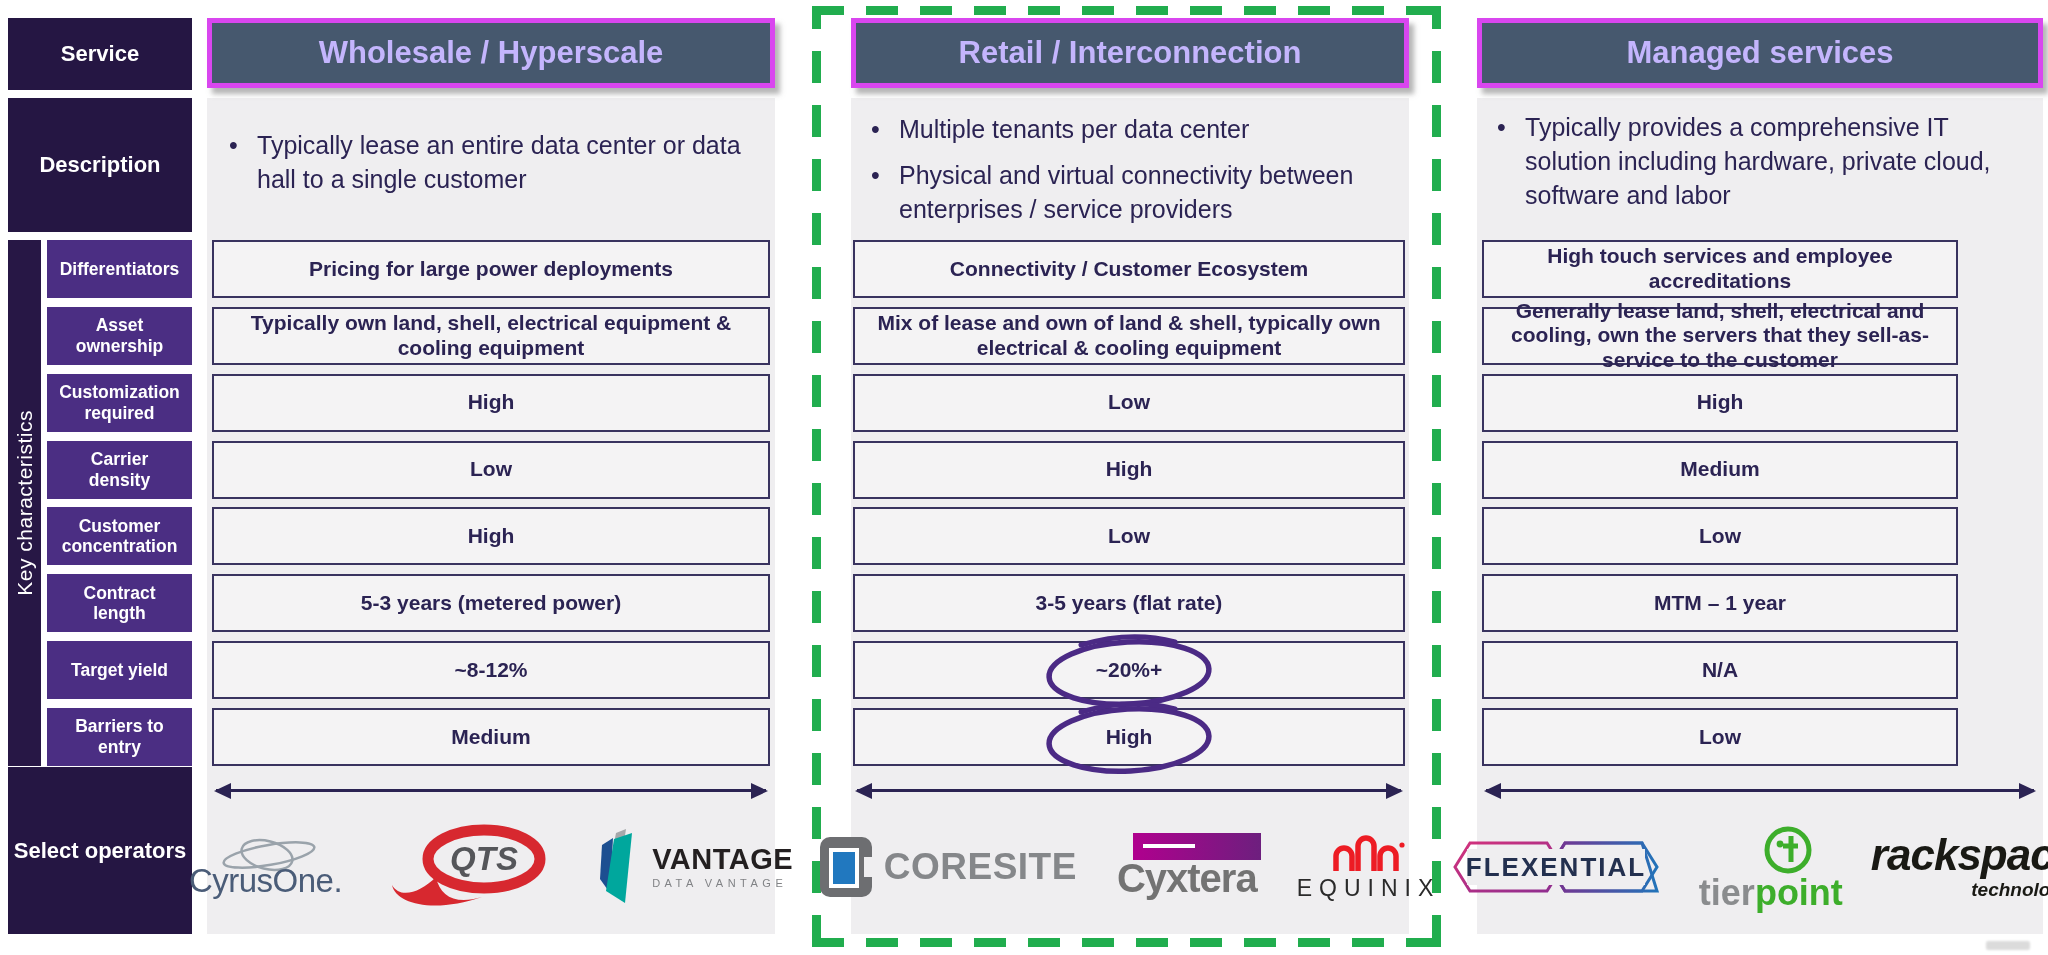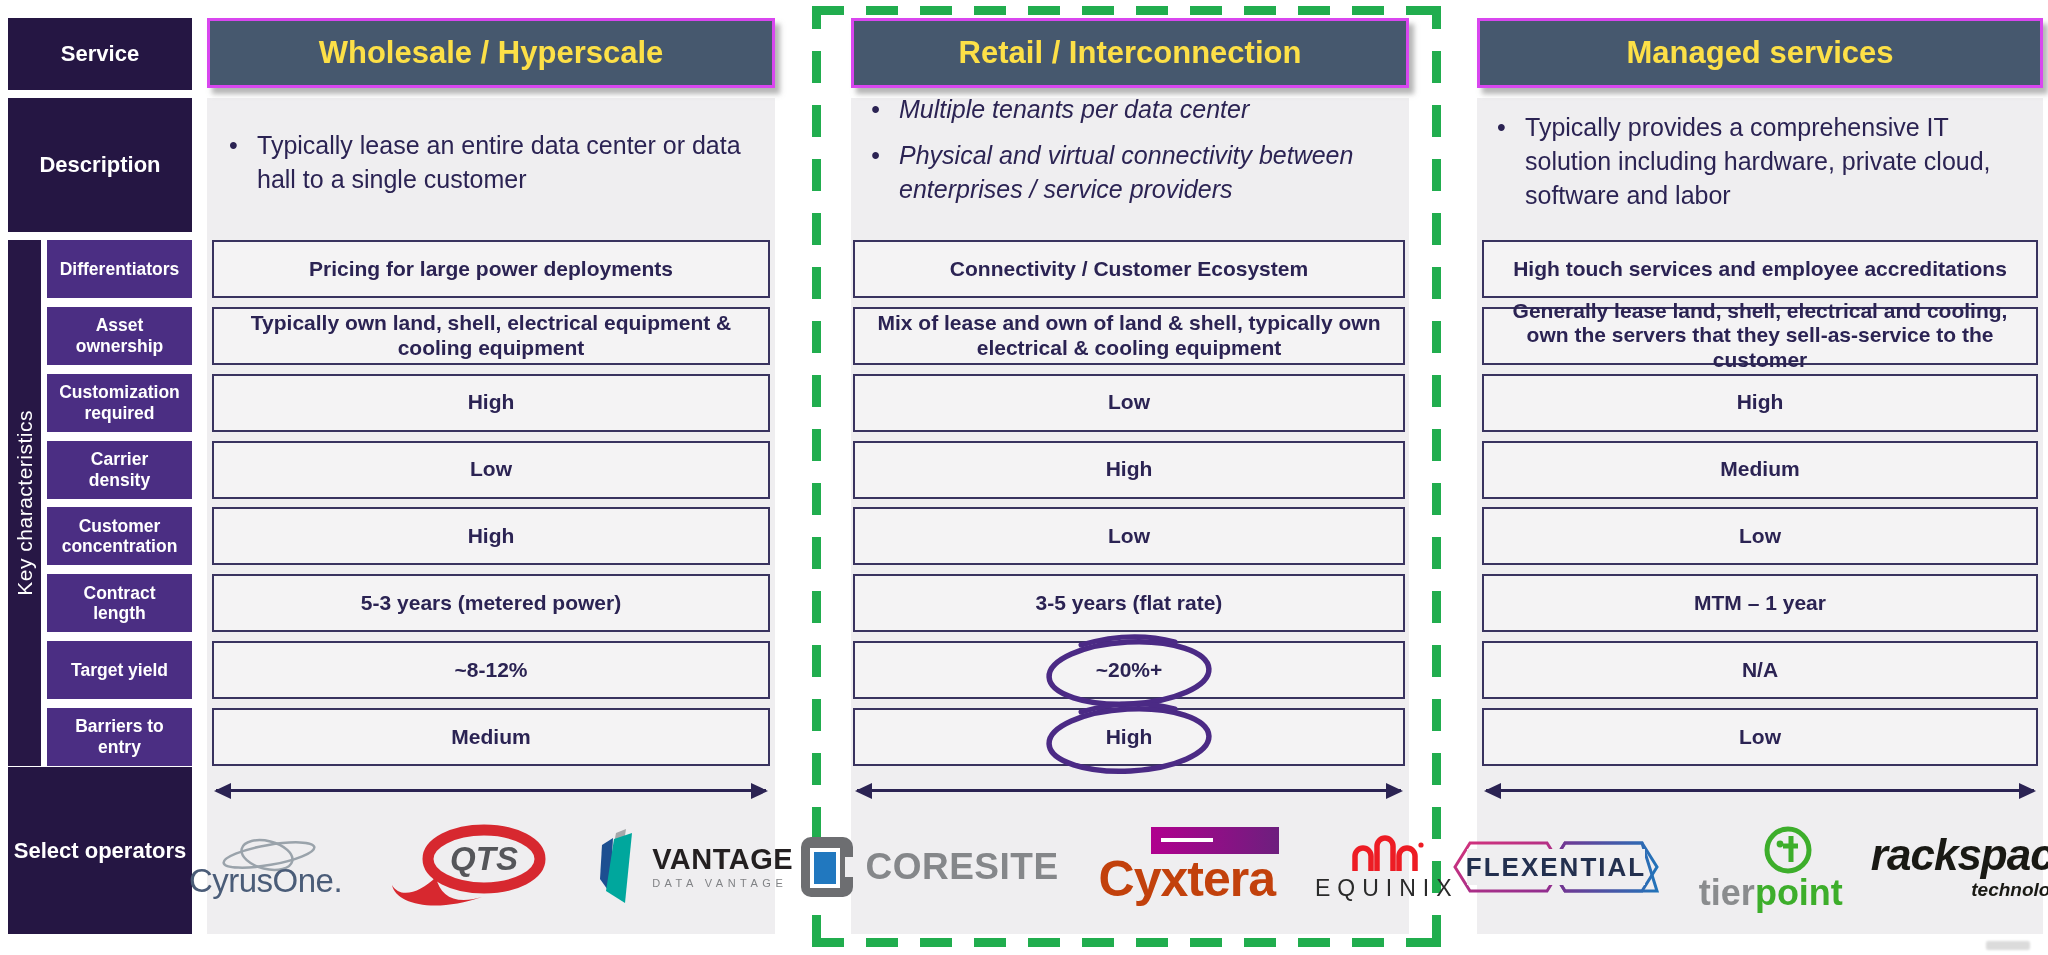--- a/index.html
+++ b/index.html
@@ -13,22 +13,22 @@
   .key-strip{background:#271745;display:flex;align-items:center;justify-content:center;}
   .key-strip span{writing-mode:vertical-rl;transform:rotate(180deg);color:#fff;
                   font-size:21px;font-weight:500;letter-spacing:.5px;white-space:nowrap;}
   .row-labels{display:flex;flex-direction:column;justify-content:space-between;}
   .row-label{height:58px;background:#4b2e83;color:#fff;font-weight:700;font-size:17.5px;
              line-height:1.18;display:flex;align-items:center;justify-content:center;
              text-align:center;padding:0 24px;box-sizing:border-box;}
 
   
   .panel{background:#efeef0;}
-  .col-header{background:#46586e;border:3px solid #d946ef;box-shadow:5px 6px 5px rgba(110,110,110,.5);
-              color:#fde047;font-weight:700;font-size:31px;display:flex;align-items:center;
+  .col-header{background:#46586e;border:5px solid #d946ef;box-shadow:5px 6px 5px rgba(110,110,110,.5);
+              color:#c4b5fd;font-weight:700;font-size:31px;display:flex;align-items:center;
               justify-content:center;text-align:center;}
   .desc{list-style:none;margin:0;padding:0;color:#2b2353;font-size:25px;line-height:1.36;}
   .desc li{position:relative;padding-left:30px;margin-bottom:12px;}
   .desc li::before{content:"\2022";position:absolute;left:2px;top:0;color:#2b2353;}
   .cells{display:flex;flex-direction:column;justify-content:space-between;height:526px;}
   .cell{height:58px;background:#f4f3f4;border:2px solid #39335f;color:#2b2353;font-weight:700;
         font-size:21px;line-height:1.18;display:flex;align-items:center;justify-content:center;
         text-align:center;padding:0 14px;box-sizing:border-box;}
 
   
@@ -61,21 +61,21 @@
   .cs-icon{width:52px;height:60px;background:#6d6e71;border-radius:10px;position:relative;}
   .cs-icon::before{content:"";position:absolute;left:9px;top:11px;width:22px;height:32px;
                    background:#2178bf;border:4px solid #fff;}
   .cs-icon::after{content:"";position:absolute;right:-2px;top:20px;width:10px;height:20px;background:#efeef0;}
   .cs-text{font-size:37px;font-weight:700;color:#85878a;letter-spacing:.5px;}
 
   .logo-cyxtera{position:relative;}
   .cyx-bar{width:128px;height:27px;background:linear-gradient(90deg,#b0008e,#6d1f7e);
            align-self:flex-end;margin-right:-4px;margin-bottom:-4px;position:relative;z-index:2;}
   .cyx-bar::after{content:"";position:absolute;left:10px;top:11px;width:52px;height:4px;background:#fff;}
-  .cyx-text{font-size:50px;font-weight:700;color:#c2410c;letter-spacing:-1px;}
+  .cyx-text{font-size:40px;font-weight:700;color:#737373;letter-spacing:-1px;}
 
   .eq-text{font-size:23px;font-weight:500;color:#2a2a2a;letter-spacing:7px;margin-top:2px;}
 
   .v-text{display:flex;flex-direction:column;line-height:1;}
   .v1{font-size:29px;font-weight:700;color:#231f20;letter-spacing:.5px;}
   .v2{font-size:11px;color:#808285;letter-spacing:4.5px;margin-top:4px;}
   .logo-vantage{flex-direction:row;gap:8px;}
 
   .tp-text{font-size:36px;font-weight:700;line-height:1;margin-top:-4px;}
   .tp-tier{color:#8a8c8e;}
@@ -129,21 +129,21 @@
 <div class="abs col-header" style="left:851px;top:18px;width:558px;height:70px;">
   <span>Retail / Interconnection</span>
 </div>
 <div class="abs col-header" style="left:1477px;top:18px;width:566px;height:70px;">
   <span>Managed services</span>
 </div>
 
 <ul class="abs desc" style="left:227px;top:128px;width:538px;">
   <li>Typically lease an entire data center or data hall to a single customer</li>
 </ul>
-<ul class="abs desc" style="left:869px;top:92px;width:528px;font-style:italic;">
+<ul class="abs desc" style="left:869px;top:112px;width:528px;">
   <li>Multiple tenants per data center</li>
   <li>Physical and virtual connectivity between enterprises / service providers</li>
 </ul>
 <ul class="abs desc" style="left:1495px;top:110px;width:532px;">
   <li>Typically provides a comprehensive IT solution including hardware, private cloud, software and labor</li>
 </ul>
 
 <div class="abs cells" style="left:212px;top:240px;width:558px;">
   <div class="cell">Pricing for large power deployments</div>
   <div class="cell">Typically own land, shell, electrical equipment &amp; cooling equipment</div>
@@ -159,21 +159,21 @@
   <div class="cell">Connectivity / Customer Ecosystem</div>
   <div class="cell">Mix of lease and own of land &amp; shell, typically own electrical &amp; cooling equipment</div>
   <div class="cell">Low</div>
   <div class="cell">High</div>
   <div class="cell">Low</div>
   <div class="cell">3-5 years (flat rate)</div>
   <div class="cell">~20%+</div>
   <div class="cell">High</div>
 </div>
 
-<div class="abs cells" style="left:1482px;top:240px;width:556px;">
+<div class="abs cells" style="left:1482px;top:240px;width:476px;">
   <div class="cell">High touch services and employee accreditations</div>
   <div class="cell">Generally lease land, shell, electrical and cooling, own the servers that they sell-as-service to the customer</div>
   <div class="cell">High</div>
   <div class="cell">Medium</div>
   <div class="cell">Low</div>
   <div class="cell">MTM – 1 year</div>
   <div class="cell">N/A</div>
   <div class="cell">Low</div>
 </div>
 

